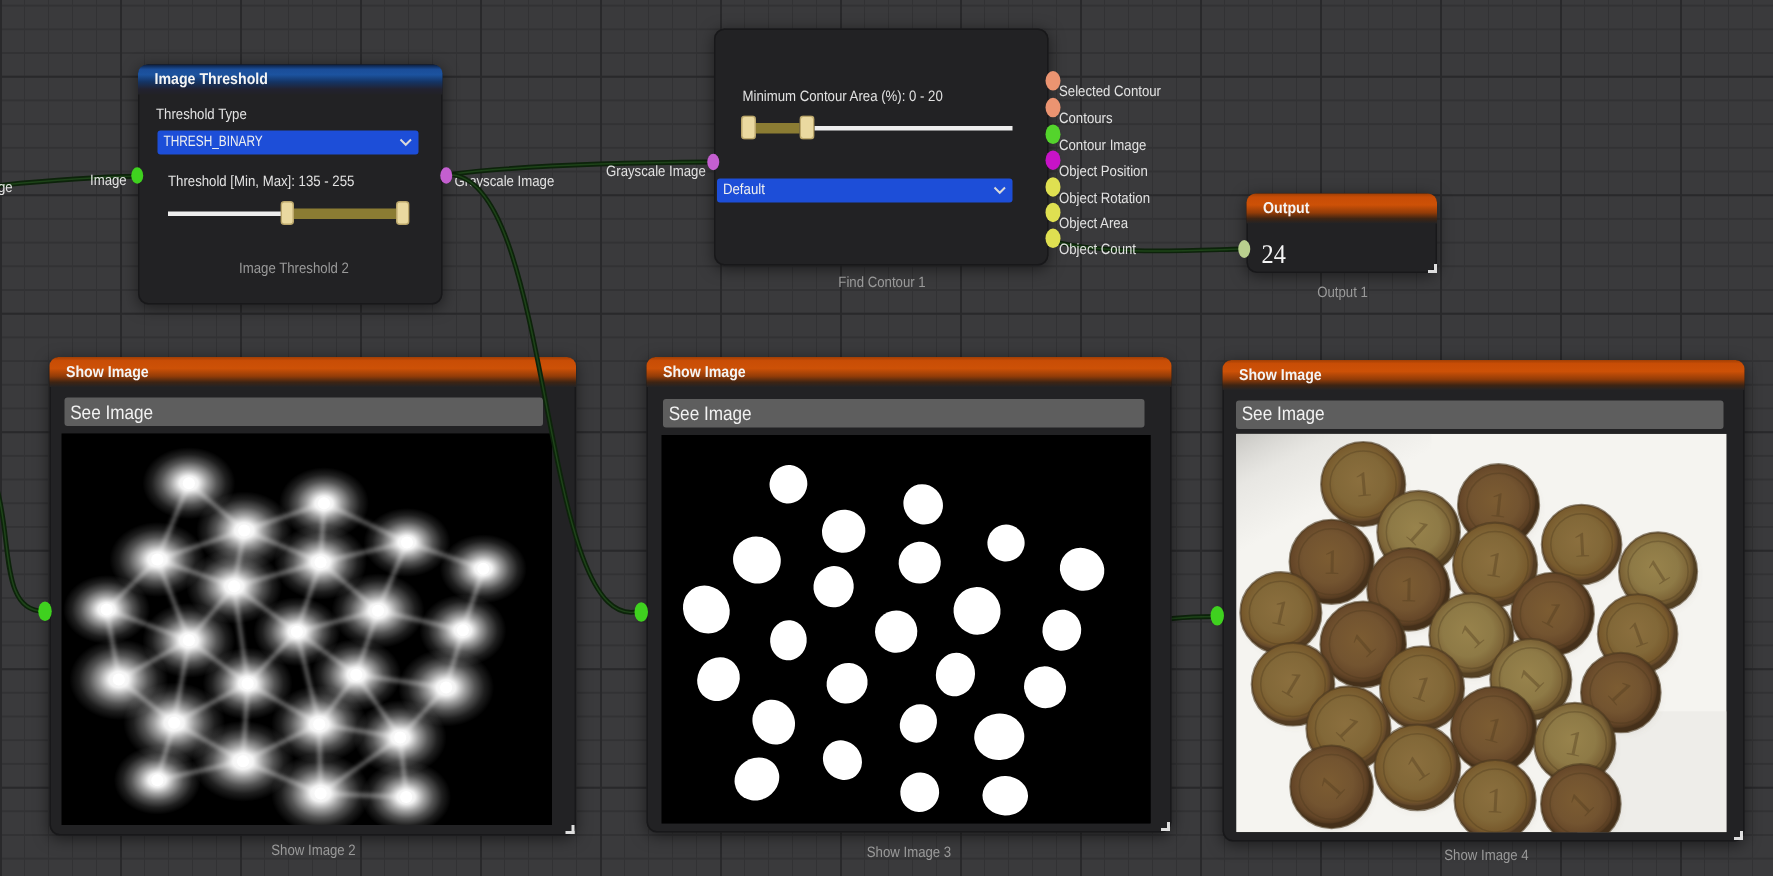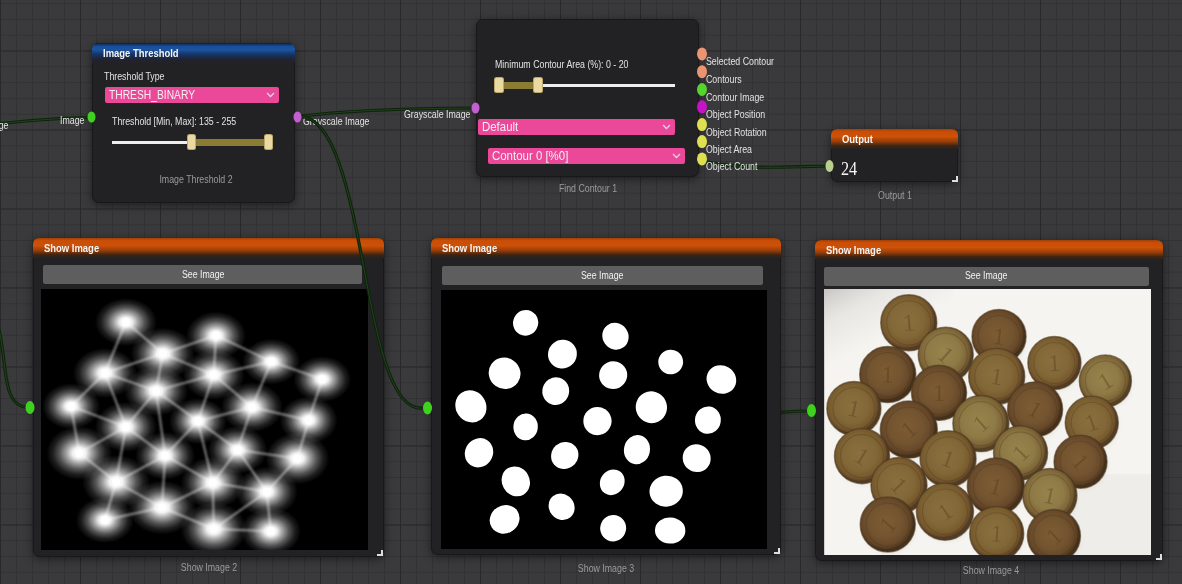--- a/index.html
+++ b/index.html
@@ -11,24 +11,24 @@
 background-size:80px 100%,100% 79px,16px 100%,100% 15.8px;
 background-position:0 0,0 50.5px,0 0,0 3.1px;}
 .node{position:absolute;background:#222224;border-radius:7px;outline:1px solid #18181a;outline-offset:-1px;box-shadow:0 2px 10px rgba(0,0,0,0.5)}
 .hdr{position:absolute;left:0;top:0;right:0;height:20px;border-radius:6px 6px 0 0;padding:4px 0 0 11px;
  font-size:10.5px;font-weight:bold;color:#f4f4f4}
 .hdr>span{display:inline-block;transform:scaleX(0.9);transform-origin:0 50%;white-space:nowrap}
 .hblue{background:linear-gradient(180deg,#0c1d3c 0%,#1a4d99 16%,#1c539f 34%,#143465 58%,#222230 82%,#222226 100%)}
 .horange{background:linear-gradient(180deg,#a03f05 0%,#c84d06 12%,#cd5107 38%,#933c08 64%,#3e2413 84%,#232325 100%)}
 .lbl{position:absolute;font-size:10px;line-height:11.5px;color:#e2e2e2;white-space:nowrap;transform:scaleX(0.88);transform-origin:0 50%}
 .cap{position:absolute;font-size:10px;line-height:11.5px;color:#9a9a9a;white-space:nowrap;transform:translateX(-50%) scaleX(0.88)}
-.dd{position:absolute;background:#ec4899;border-radius:2px;color:#f0f0f0;font-size:13px;line-height:11.5px;padding:2.5px 0 0 4px}
+.dd{position:absolute;background:#1d4ed8;border-radius:2px;color:#f0f0f0;font-size:10px;line-height:11.5px;padding:2.5px 0 0 4px}
 .dd>span{display:inline-block;transform:scaleX(0.88);transform-origin:0 50%;white-space:nowrap}
 .chev{position:absolute;right:4px;top:5.5px}
-.btn{position:absolute;background:#5e5e5e;border-radius:2px;color:#f2f2f2;font-size:10px;line-height:11.5px;text-align:center;padding-top:3.5px}
+.btn{position:absolute;background:#5e5e5e;border-radius:2px;color:#f2f2f2;font-size:13px;line-height:11.5px;text-align:left;padding-top:3.5px}
 .btn>span{display:inline-block;transform:scaleX(0.88);white-space:nowrap}
 .himg{position:absolute;background:#000;overflow:hidden}
 .hndl{position:absolute;width:9.5px;height:16px;background:#ead9a0;border-radius:2.5px;border:1px solid rgba(150,128,66,0.55)}
 .trkw{position:absolute;height:3.5px;background:#eeeeee}
 .trko{position:absolute;height:6.5px;background:#8b7c33}
 .corner{position:absolute;width:6px;height:6px;border-right:2px solid #dedede;border-bottom:2px solid #dedede}
 </style></head><body>
 <svg width="1182" height="584" style="position:absolute;left:0;top:0">
 <g fill="none" stroke="#0d230b" stroke-width="3.2">
 <path d="M -40 128 C 10 122 55 118 91 117.5"></path>
@@ -64,23 +64,20 @@
 <div class="lbl" style="left:303px;top:115.5px">Grayscale Image</div>
 <div class="lbl" style="left:403.5px;top:108.7px">Grayscale Image</div>
 
 <div class="node" style="left:475.7px;top:19.4px;width:223px;height:158px">
  <div class="lbl" style="left:19.6px;top:40px">Minimum Contour Area (%): 0 - 20</div>
  <div class="trko" style="left:28.3px;top:63px;width:29.5px"></div>
  <div class="trkw" style="left:67.3px;top:64.5px;width:132px"></div>
  <div class="hndl" style="left:18.6px;top:57.6px"></div>
  <div class="hndl" style="left:57.4px;top:57.6px"></div>
  <div class="dd" style="left:2px;top:99.4px;width:197px;height:16px"><span>Default</span><svg class="chev" width="9" height="6">
-        <path d="M1 1 L4.5 4.5 L8 1" stroke="#dadada" stroke-width="1.3" fill="none"></path>
-      </svg></div>
- <div class="dd" style="left:12.3px;top:128.6px;width:197px;height:16px"><span>Contour 0 [%0]</span><svg class="chev" width="9" height="6">
         <path d="M1 1 L4.5 4.5 L8 1" stroke="#dadada" stroke-width="1.3" fill="none"></path>
       </svg></div>
 </div>
 <div class="cap" style="left:588.4px;top:182.7px">Find Contour 1</div>
 <div class="lbl" style="left:706px;top:56.1px">Selected Contour</div>
 <div class="lbl" style="left:706px;top:73.9px">Contours</div>
 <div class="lbl" style="left:706px;top:91.7px">Contour Image</div>
 <div class="lbl" style="left:706px;top:109px">Object Position</div>
 <div class="lbl" style="left:706px;top:126.8px">Object Rotation</div>
 <div class="lbl" style="left:706px;top:143.8px">Object Area</div>

